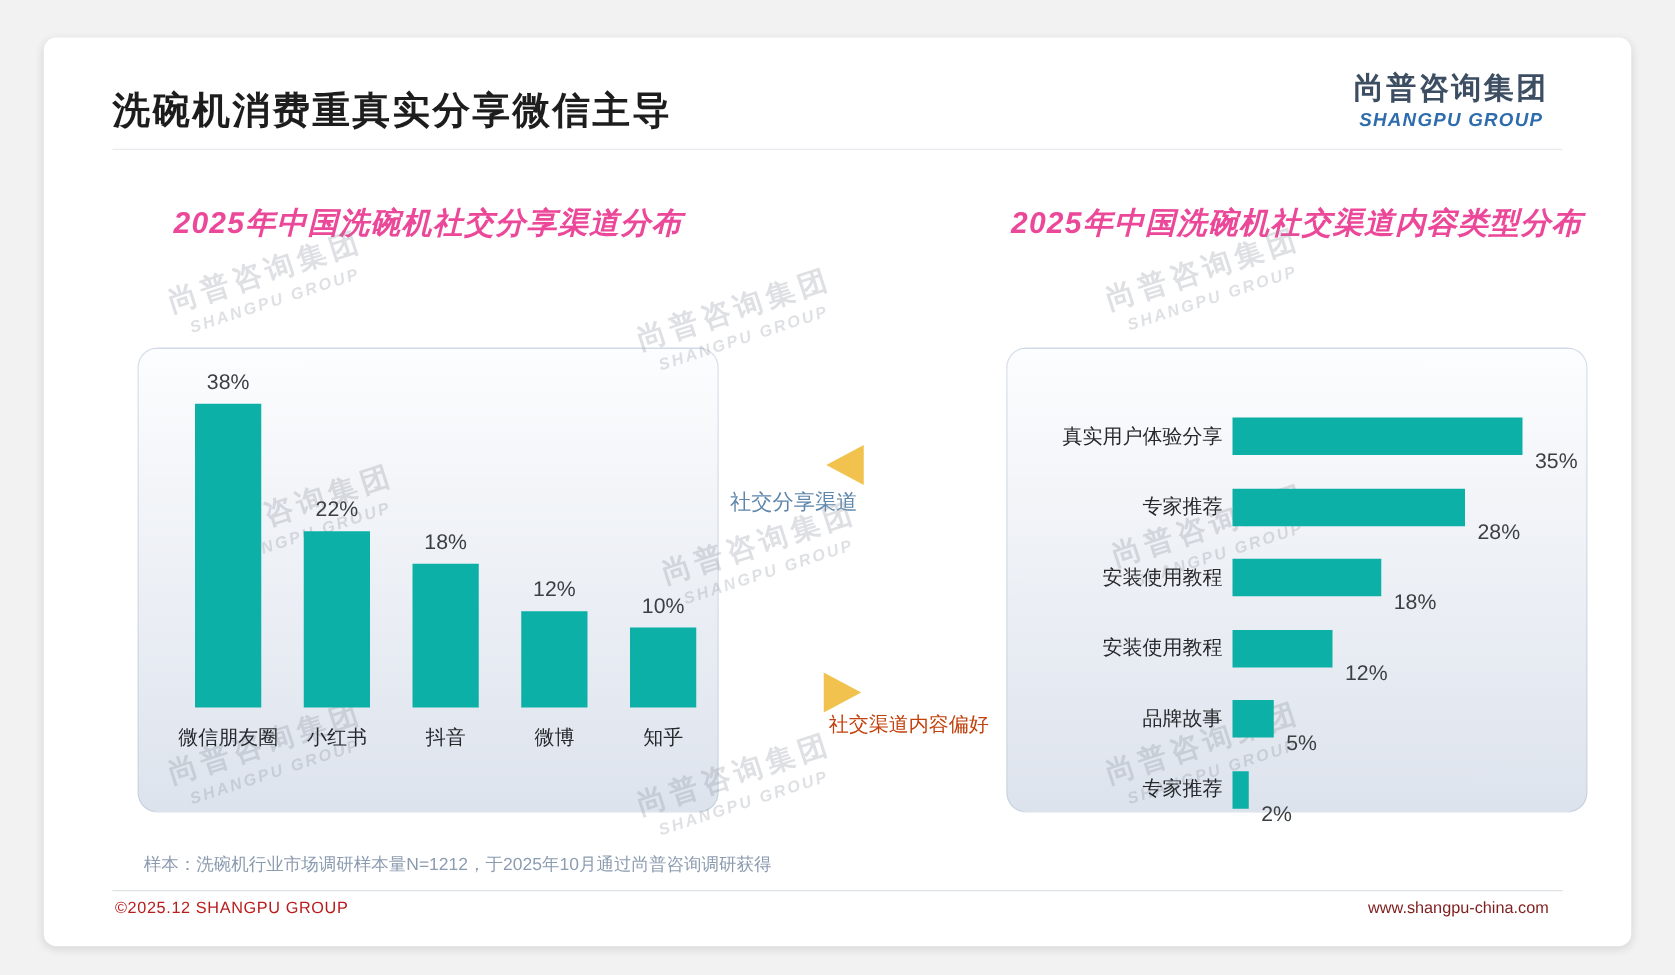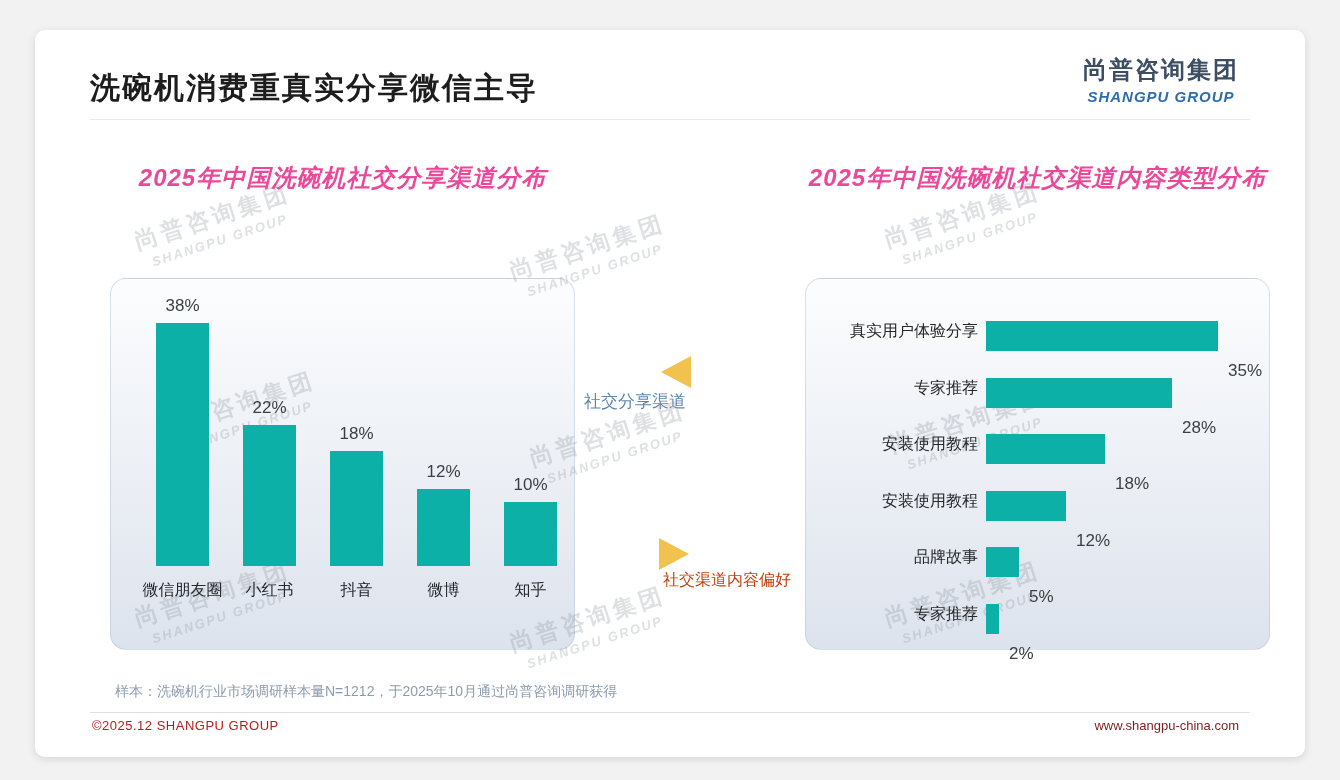--- a/index.html
+++ b/index.html
@@ -32,21 +32,21 @@
   
   .col-chart { position:absolute; left:28px; right:0; top:0; height:332px;
                display:flex; align-items:flex-end; z-index:2; }
   .col { width:93px; display:flex; flex-direction:column; align-items:center; justify-content:flex-end; height:100%; }
   .col .val { font-size:17px; color:#3a3f44; margin-bottom:7px; }
   .col .vbar { width:53px; background:var(--bar); }
   .col .cat { height:45px; padding-top:14px; font-size:16px; color:#26282b; white-space:nowrap; }
 
   
   .row-chart { position:absolute; left:0; right:0; top:42px; z-index:2; }
-  .hrow { height:56.5px; display:flex; }
+  .hrow { height:56.5px; display:flex; align-items:center; }
   .hrow .lab { width:172px; text-align:right; font-size:16px; color:#26282b; flex:none; }
   .hrow .hbar { height:30px; background:var(--bar); margin-left:8px; flex:none; }
   .hrow .val { font-size:17px; color:#3c4043; margin-left:10px;margin-top:40px; }
 
   
   .tri { position:absolute; width:0; height:0; border-top:16px solid transparent; border-bottom:16px solid transparent; }
   .tri-left  { left:626px; top:326px; border-right:30px solid var(--arrow); }
   .tri-right { left:624px; top:508px; border-left:30px solid var(--arrow); }
   .ann { position:absolute; font-size:17px; font-weight:400; white-space:nowrap; }
   .ann.share   { left:549px; top:360px; }

